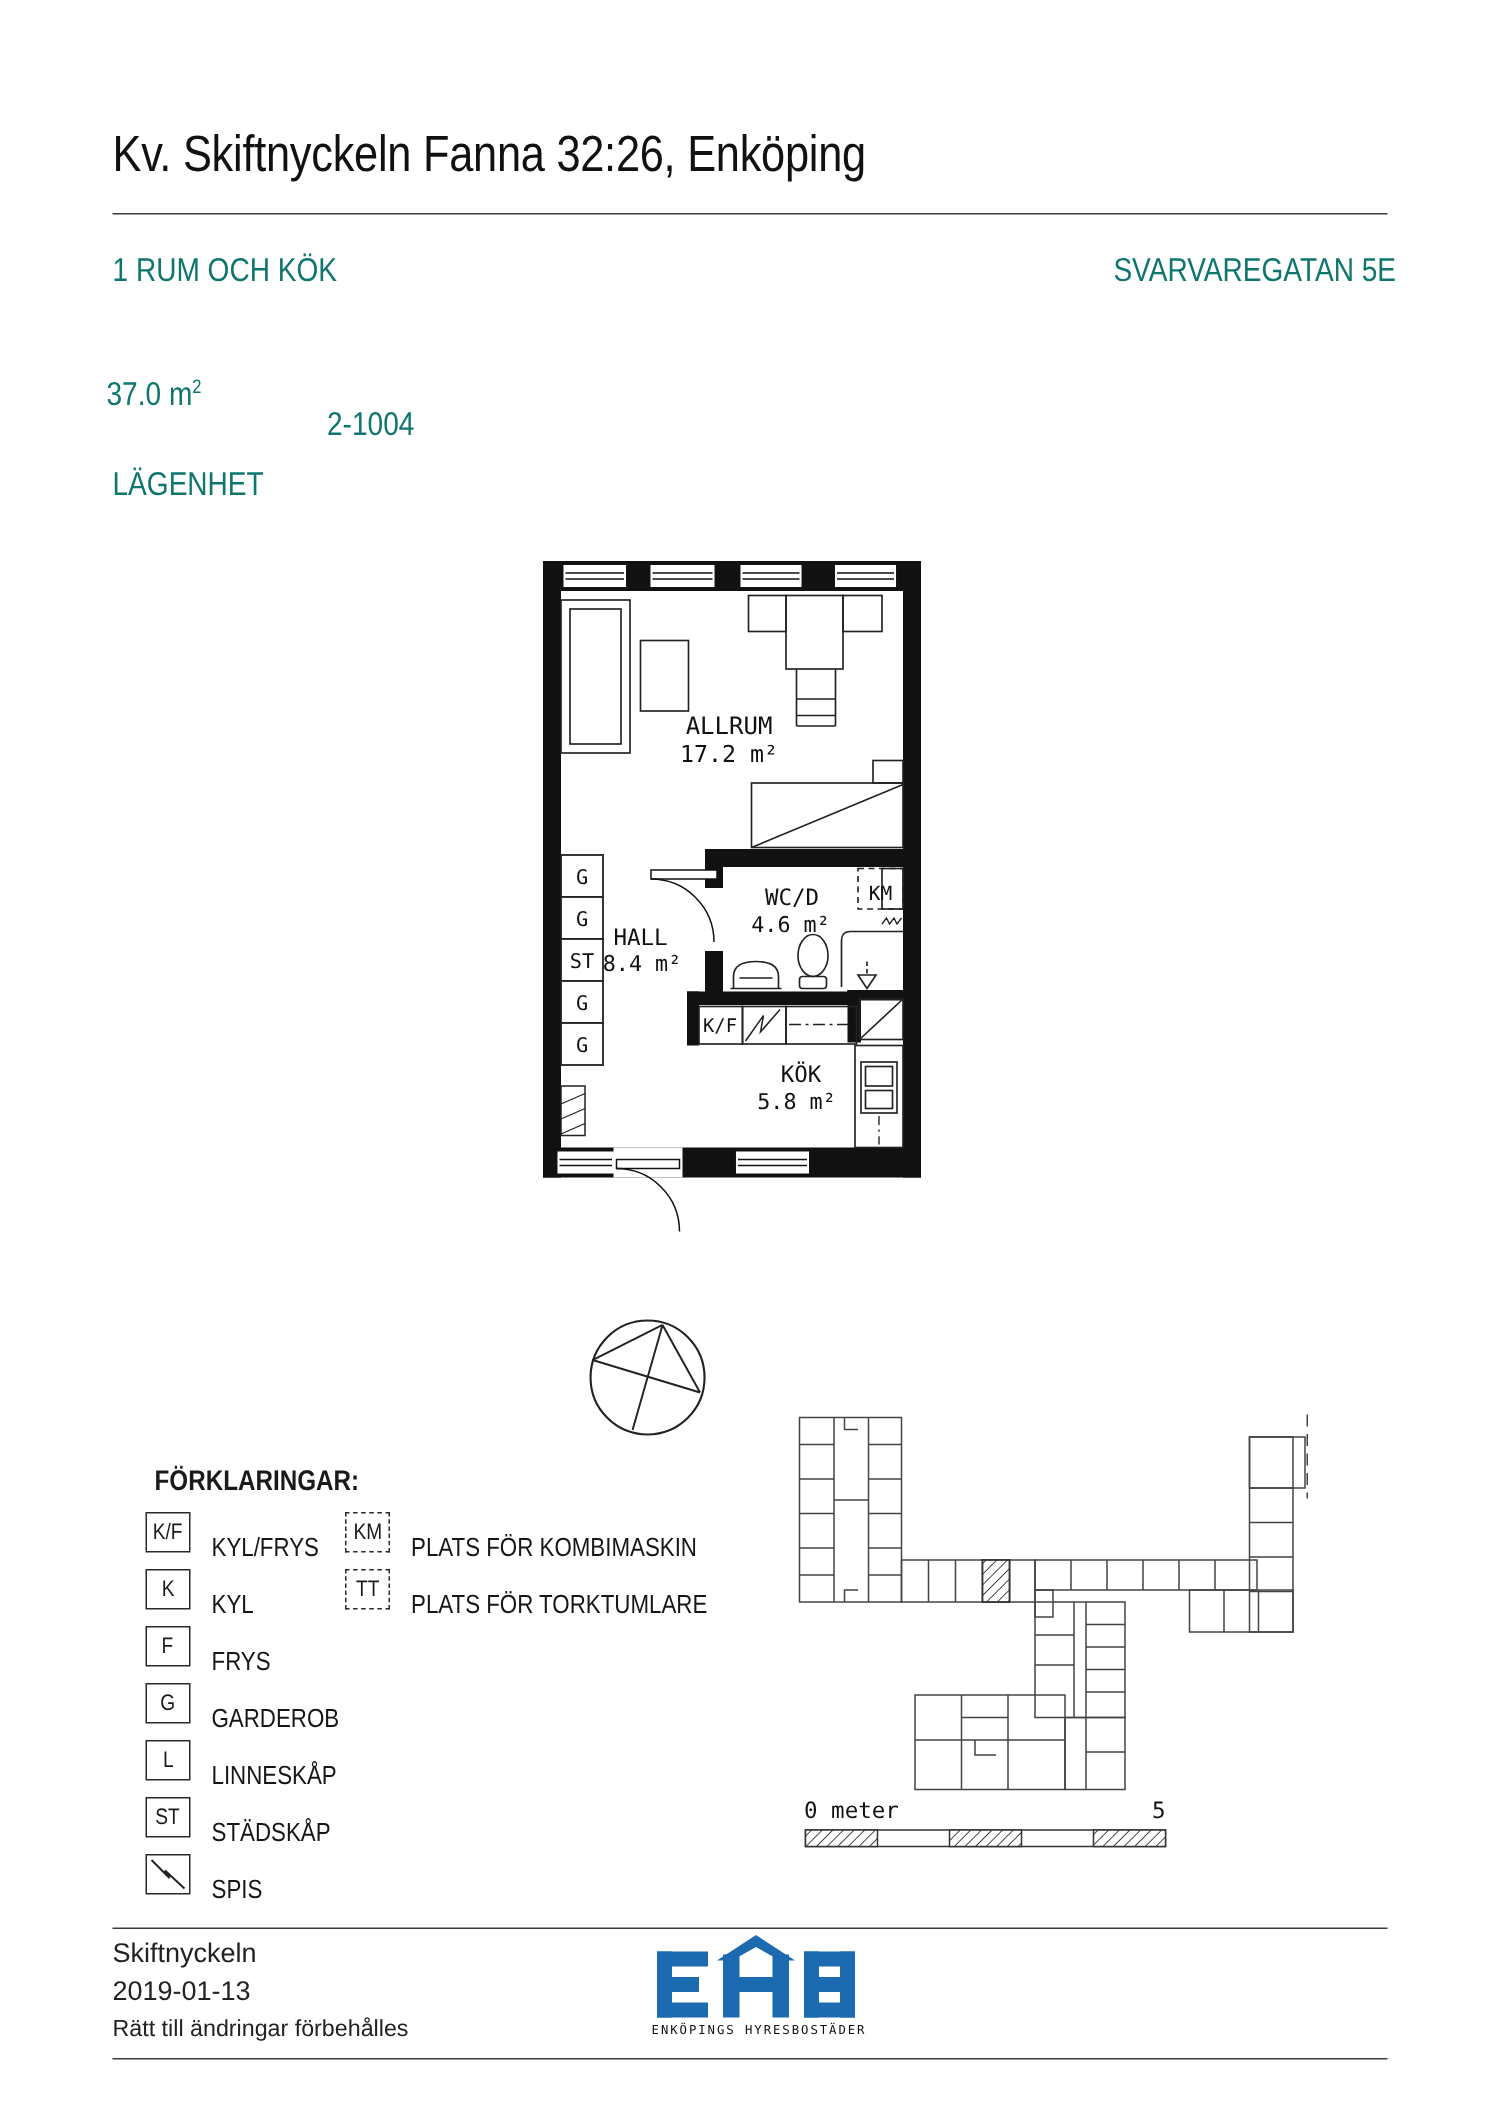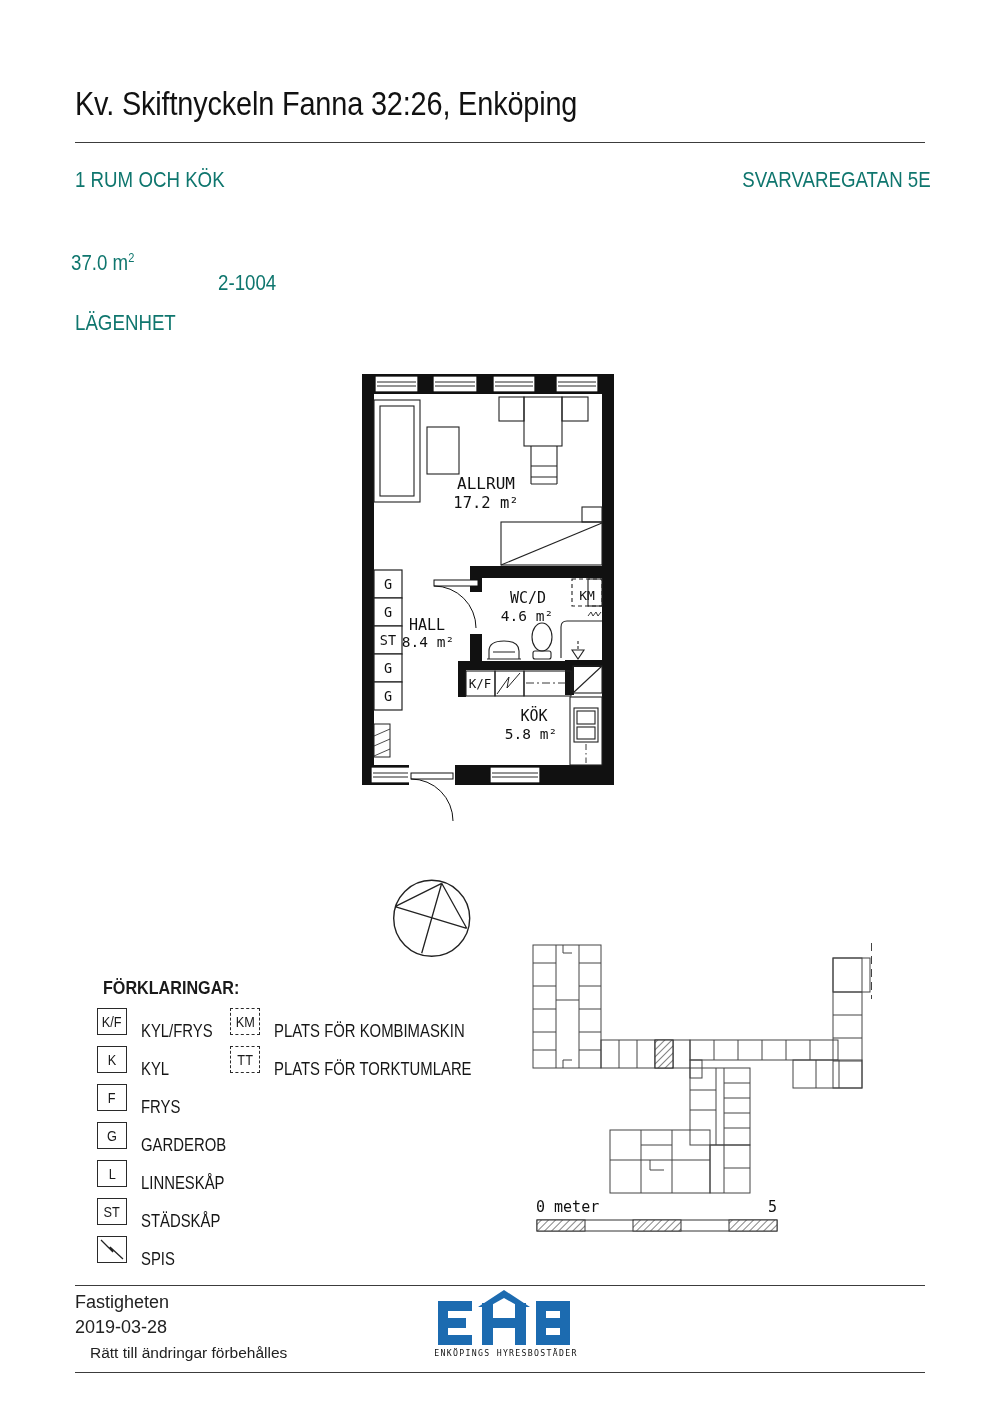--- a/index.html
+++ b/index.html
@@ -285,23 +285,23 @@
       <rect x="537" y="1220" width="240" height="11" fill="#fff" stroke="#333" stroke-width="1"></rect>
       <rect x="537" y="1220" width="48" height="11" fill="url(#hatch)" stroke="#333" stroke-width="1"></rect>
       <rect x="633" y="1220" width="48" height="11" fill="url(#hatch)" stroke="#333" stroke-width="1"></rect>
       <rect x="729" y="1220" width="48" height="11" fill="url(#hatch)" stroke="#333" stroke-width="1"></rect>
     </g>
     <text x="536" y="1212" font-size="15">0 meter</text>
     <text x="777" y="1212" font-size="15" text-anchor="end">5</text>
   </svg>
 
   <div class="rule" style="left:75px; top:1285px; width:850px;"></div>
-  <div class="abs foot1" style="left:75px; top:1292px;">Fastigheten</div>
-  <div class="abs foot1" style="left:75px; top:1317px;">2019-03-28</div>
-  <div class="abs foot2" style="left:90px; top:1344px;">Rätt till ändringar förbehålles</div>
+  <div class="abs foot1" style="left:75px; top:1292px;">Skiftnyckeln</div>
+  <div class="abs foot1" style="left:75px; top:1317px;">2019-01-13</div>
+  <div class="abs foot2" style="left:75px; top:1344px;">Rätt till ändringar förbehålles</div>
 
   <svg class="abs" style="left:430px; top:1287px;" width="155" height="72" viewBox="0 0 155 72">
     <g fill="#1c6bb0">
 
       <rect x="8" y="14" width="34" height="10"></rect>
         <rect x="8" y="31" width="28" height="10"></rect>
       <rect x="8" y="48" width="34" height="10"></rect>
         <rect x="8" y="14" width="10" height="44"></rect>
 
       <polygon points="48,20 74,3 100,20 90,20 74,11 58,20"></polygon>

